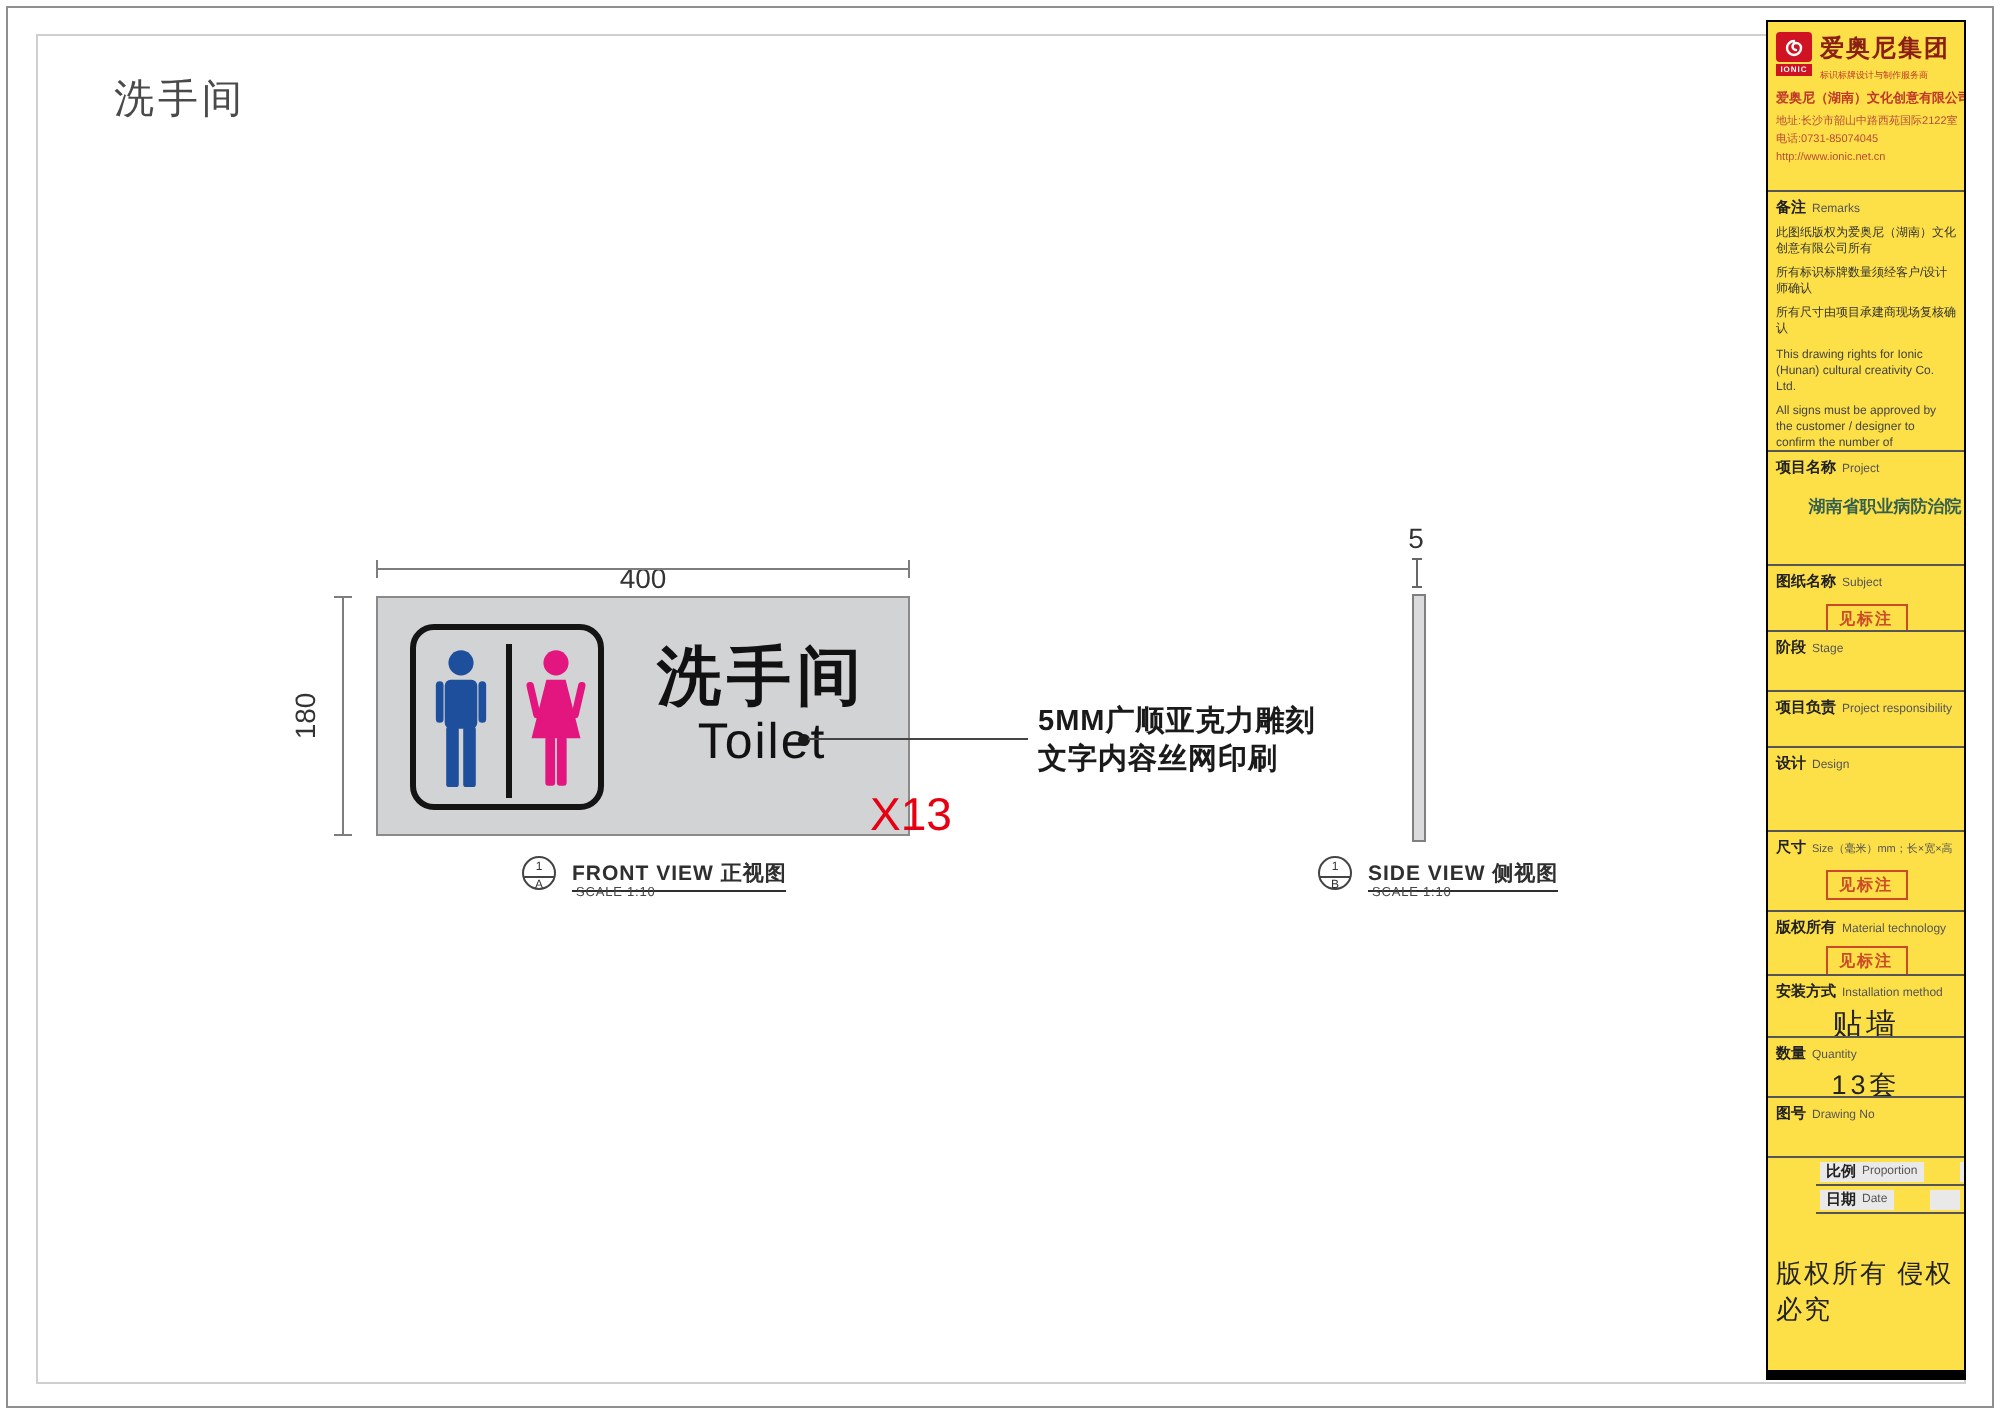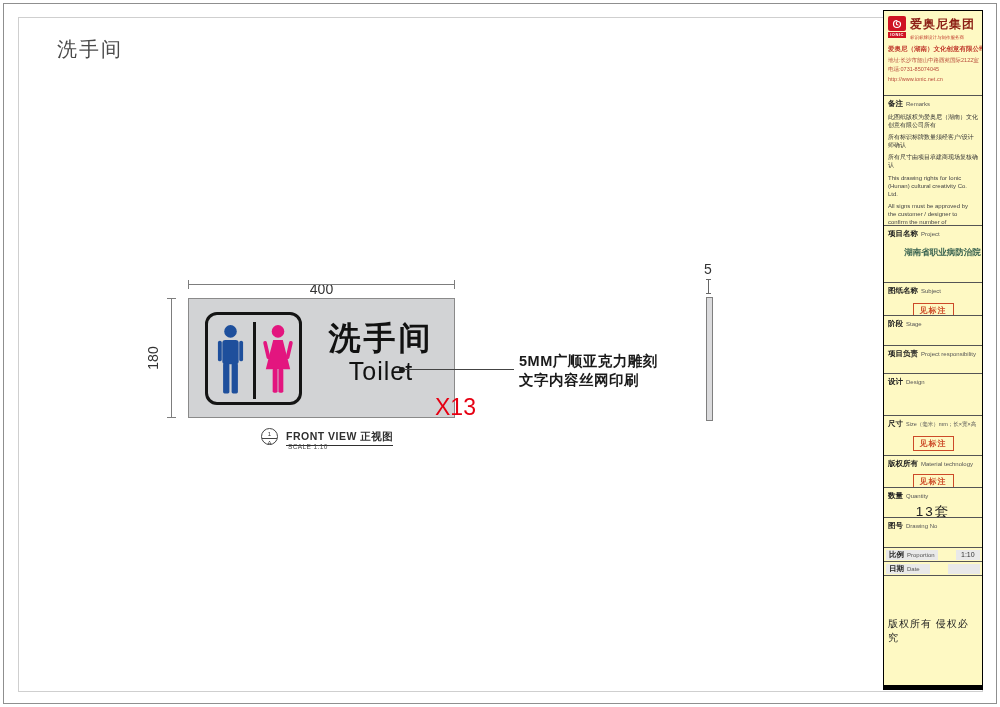--- a/index.html
+++ b/index.html
@@ -53,21 +53,21 @@
   .vl-scale { position:absolute; left:27px; top:15px; font-size:6.5px; color:#444; letter-spacing:0.4px; }
 
   
   .side-bar { position:absolute; left:706px; top:297px; width:7px; height:124px; background:#dbdbdd; border:1px solid #7f7f7f; }
   .side-dim { position:absolute; left:708px; top:279px; width:1px; height:15px; background:#666; }
   .side-dim:before, .side-dim:after { content:""; position:absolute; left:-2px; width:5px; height:1px; background:#666; }
   .side-dim:before { top:0; } .side-dim:after { bottom:0; }
 
   
   .title-block { position:absolute; left:883px; top:10px; width:100px; height:680px;
-    border:1px solid #000; border-bottom:5px solid #000; display:flex; flex-direction:column; background:#fef9c3; }
+    border:1px solid #000; border-bottom:5px solid #000; display:flex; flex-direction:column; background:#fde047; }
   .tb-row { border-bottom:1px solid #555; padding:3px 4px; position:relative; overflow:hidden; }
   .tb-row:last-child { border-bottom:none; }
   .tb-label { display:flex; align-items:baseline; gap:3px; }
   .tb-label .cn { font-size:7.5px; font-weight:bold; color:#222; white-space:nowrap;font-family:Liberation Mono, monospace; }
   .tb-label .en { font-size:6px; color:#555; white-space:nowrap; }
   .red-box { display:inline-block; border:1px solid #cc4a28; color:#cc4a28; font-size:8px; font-weight:bold;
     padding:1px 6px; letter-spacing:1px; }
   .center-wrap { text-align:center; margin-top:3px; }
   .big-value { text-align:center; font-size:15px; color:#222; letter-spacing:2px; margin-top:2px; }
 
@@ -83,42 +83,42 @@
   .brand-company { font-size:6.5px; font-weight:bold; color:#c0392b; margin-top:5px; white-space:nowrap; }
   .brand-line { font-size:5.5px; color:#b84a3a; margin-top:2.5px; white-space:nowrap; }
 
   
   .remarks-row { height:130px; }
   .remark-p { font-size:6px; color:#333; line-height:1.35; margin-top:4px; }
   .remark-p.en { color:#444; }
 
   
   .project-row { height:57px; }
-  .hospital { display:flex; gap:19px; justify-content:center; margin-top:8px; }
+  .hospital { display:flex; align-items:center; gap:19px; justify-content:center; margin-top:8px; }
   .hospital-name { font-size:8.5px; font-weight:bold; color:#35604e; white-space:nowrap; }
 
   .subject-row { height:33px; }
   .stage-row { height:30px; }
   .resp-row { height:28px; }
   .design-row { height:42px; }
   .size-row { height:40px; }
   .size-row .tb-label .en { font-size:5.5px; }
   .material-row { height:32px; }
   .install-row { height:31px; }
   .qtyr-row { height:30px; }
   .dno-row { height:30px; }
 
-  .split-row { height:14px; display:flex; gap:18px; padding:1.5px 2px; }
+  .split-row { height:14px; display:flex; gap:18px; padding:1.5px 2px;margin-left:24px; }
   .split-row .cell { background:#e9e9e9; display:flex; align-items:center; padding:0 3px; }
   .split-row .cell.lab { flex:1.5; gap:3px; }
   .split-row .cell.val { flex:1; justify-content:center; font-size:7px; color:#333; }
 
   .customer-row { height:62px; }
   .copyright-row { flex:1; display:flex; align-items:center; justify-content:center;
-    font-size:10px; color:#222; letter-spacing:1px; }
+    font-size:13px; color:#222; letter-spacing:1px; }
 </style>
 </head>
 <body>
 
 <div class="sheet">
   <div class="outer-frame"></div>
   <div class="inner-frame"></div>
 
   <div class="page-title">洗手间</div>
 
@@ -177,20 +177,28 @@
       <span class="n">1</span>
       <span class="r">A</span>
     </div>
     <div class="vl-title">FRONT VIEW 正视图</div>
     <div class="vl-scale">SCALE 1:10</div>
   </div>
 
   <div class="dim-label dim-label-5">5</div>
   <div class="side-dim"></div>
   <div class="side-bar"></div>
+  <div class="view-label" style="left:659px;top:428px;width:120px;height:26px;">
+    <div class="vl-circle">
+      <span class="n">1</span>
+      <span class="r">B</span>
+    </div>
+    <div class="vl-title">SIDE VIEW 侧视图</div>
+    <div class="vl-scale">SCALE 1:10</div>
+  </div>
 
   <div class="title-block">
 
     <div class="tb-row brand-row">
       <div class="brand-top">
         <div class="ionic-logo">
           <div class="ionic-sq">
             <svg width="12" height="12" viewBox="0 0 24 24">
               <path d="M12 5 a7 7 0 1 0 7 7 a5 5 0 0 0-5-5 a3.5 3.5 0 1 0 0 7" fill="none" stroke="#ffffff" stroke-width="2.4" stroke-linecap="round"></path>
             </svg>
@@ -276,20 +284,27 @@
     </div>
 
     <div class="tb-row material-row">
       <div class="tb-label">
         <span class="cn">版权所有</span>
         <span class="en">Material technology</span>
       </div>
       <div class="center-wrap" style="margin-top:1px;"><span class="red-box">见标注</span></div>
     </div>
 
+    <div class="tb-row install-row">
+      <div class="tb-label">
+        <span class="cn">安装方式</span>
+        <span class="en">Installation method</span>
+      </div>
+      <div class="big-value">贴墙</div>
+    </div>
 
     <div class="tb-row qtyr-row">
       <div class="tb-label">
         <span class="cn">数量</span>
         <span class="en">Quantity</span>
       </div>
       <div class="big-value" style="font-size:13.5px;">13套</div>
     </div>
 
     <div class="tb-row dno-row">

